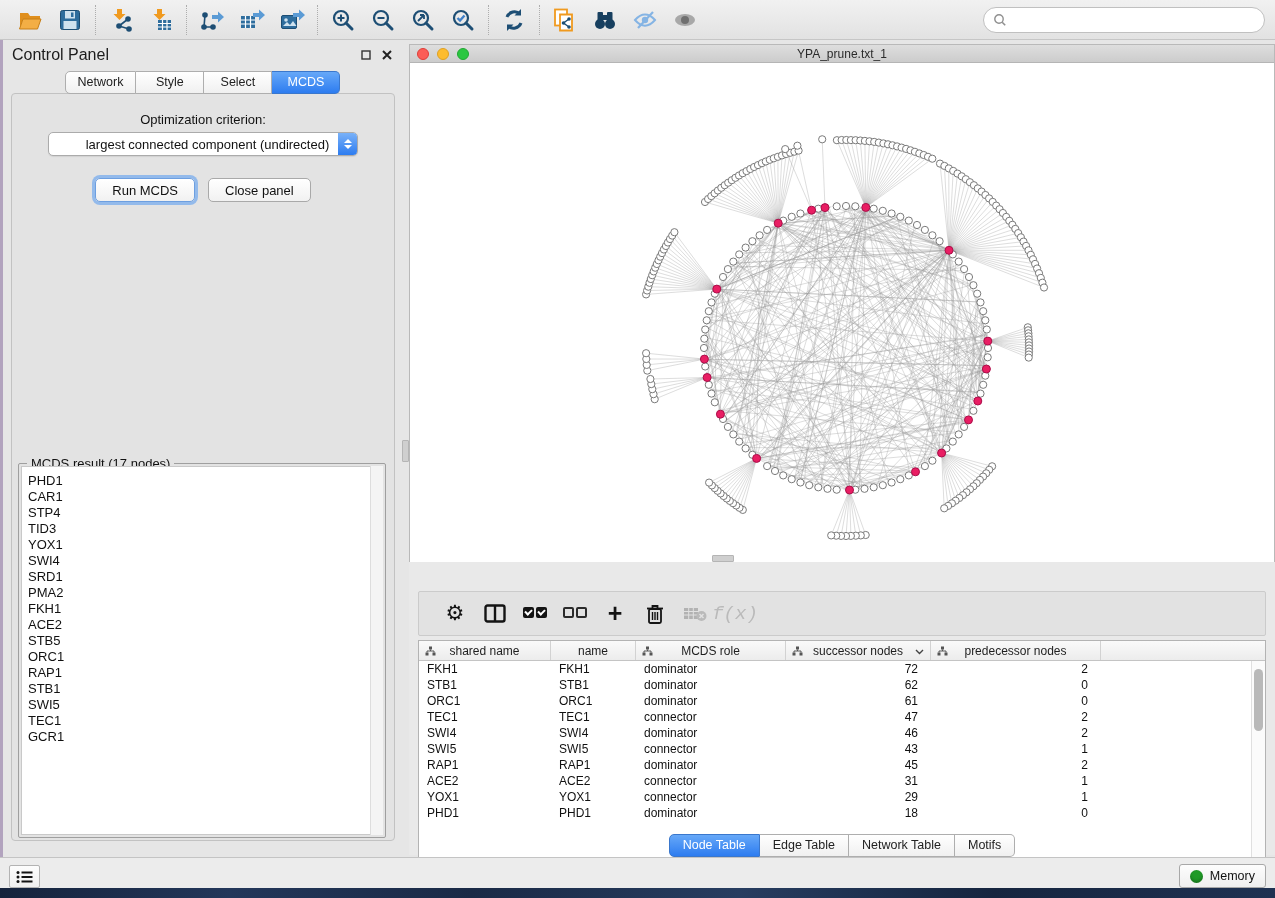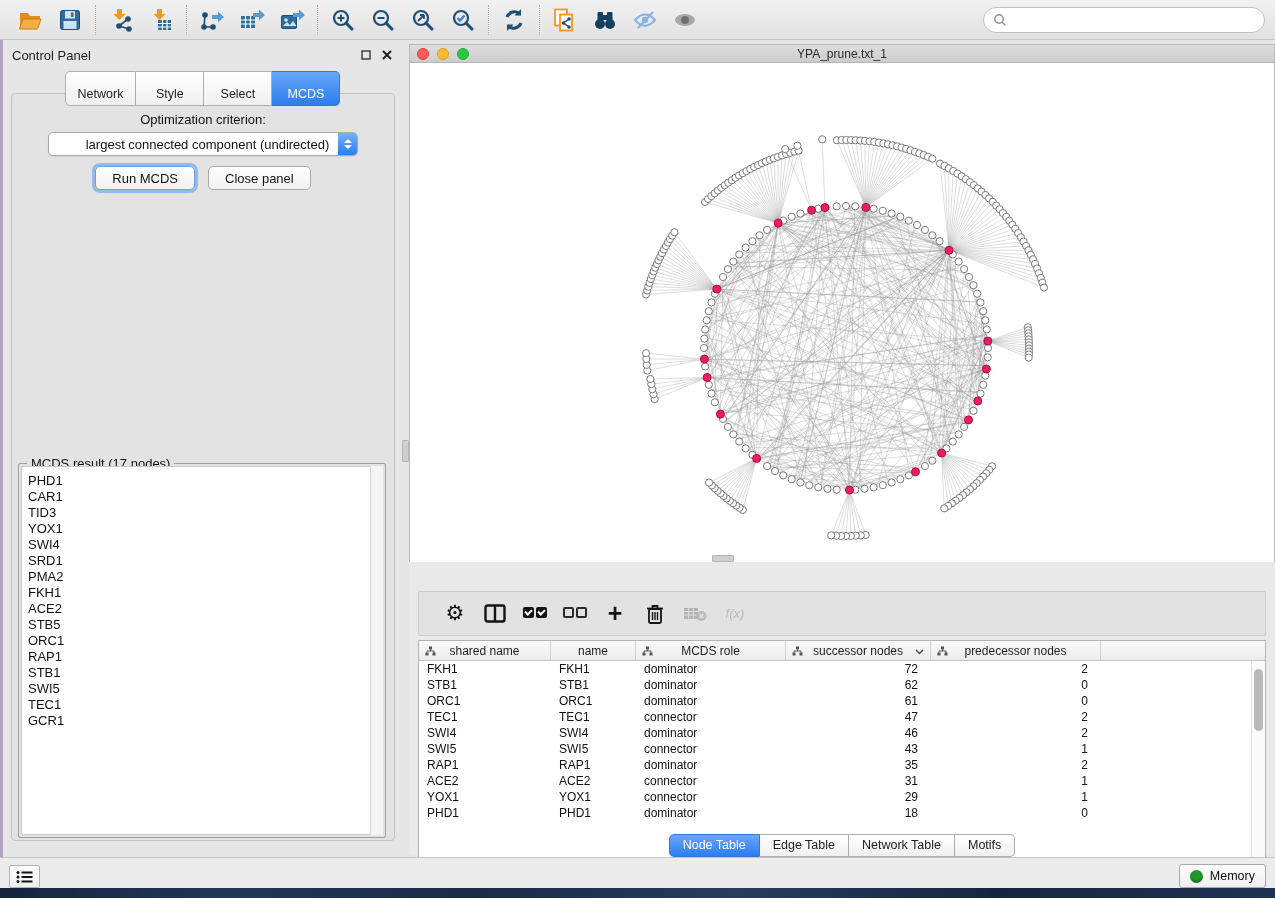--- a/index.html
+++ b/index.html
@@ -18,45 +18,45 @@
     border-radius:13px; display:flex; align-items:center; padding:0 9px; }
   .tsearch input { border:none; outline:none; flex:1; font-size:12px; background:transparent; }
 
   
   .main { position:absolute; top:40px; left:0; right:0; bottom:41px; background:#e6e6e6; }
   .edge-strip { position:absolute; left:0; top:0; bottom:0; width:3px; background:#b2a3be; z-index:9; }
 
   
   .control-panel { position:absolute; left:3px; top:4px; width:399px; bottom:2px; }
   .panel-head { height:22px; display:flex; align-items:center; padding:0 9px; }
-  .panel-title { font-size:13px; color:#1c1c1c; }
+  .panel-title { font-size:16px; color:#1c1c1c; }
   .panel-head .win-ics { margin-left:auto; display:flex; gap:9px; align-items:center; }
   .wic { width:12px; height:12px; display:flex; align-items:center; justify-content:center; cursor:pointer; }
 
   .cp-tabs { display:flex; justify-content:center; margin-top:5px; position:relative; z-index:3; }
-  .cp-tab { min-width:68px; text-align:center; padding:15px 12px 4px; font-size:12.5px; color:#222;
+  .cp-tab { min-width:68px; text-align:center; padding:3px 12px 4px; font-size:12.5px; color:#222;
     background:linear-gradient(#ffffff,#f0f0f0); border:1px solid #aeaeae; border-left:none; cursor:pointer; }
   .cp-tab:first-child { border-left:1px solid #aeaeae; border-radius:5px 0 0 5px; }
   .cp-tab:last-child { border-radius:0 5px 5px 0; }
   .cp-tab.active { background:linear-gradient(#66a8f8,#2d7cf0); color:#fff; border-color:#3a77cc; }
 
   .cp-content { position:absolute; left:8px; right:7px; top:50px; bottom:14px;
     background:#e3e3e3; border:1px solid #c2c2c2; border-radius:4px; margin-top:-1px; }
   .crit-label { position:absolute; top:18px; left:0; right:0; text-align:center; font-size:13px; color:#111; }
   .crit-select { position:absolute; top:38px; left:36px; right:36px; height:24px; background:#fff;
     border:1px solid #ababab; border-radius:5px; display:flex; align-items:center; cursor:pointer;
     box-shadow:0 1px 1px rgba(0,0,0,.08); }
   .crit-select .val { flex:1; font-size:13px; color:#111; text-align:center; padding-left:28px; }
   .stepper { width:19px; height:22px; margin-right:0; border-radius:0 4px 4px 0;
     background:linear-gradient(#79b1f8,#2d7cf0); display:flex; flex-direction:column;
     align-items:center; justify-content:center; gap:2px; }
   .stepper i { display:block; width:0; height:0; border-left:4px solid transparent; border-right:4px solid transparent; }
   .stepper .up { border-bottom:4px solid #fff; }
   .stepper .dn { border-top:4px solid #fff; }
-  .btn-row { position:absolute; top:72px; left:0; right:0; display:flex; justify-content:center; gap:13px; }
+  .btn-row { position:absolute; top:84px; left:0; right:0; display:flex; justify-content:center; gap:13px; }
   .mac-btn { height:24px; padding:0 16px; font-size:13px; color:#111; background:linear-gradient(#ffffff,#f1f1f1);
     border:1px solid #a9a9a9; border-radius:5px; cursor:pointer; }
   .mac-btn.focused { box-shadow:0 0 0 3px rgba(105,165,240,.65); border-color:#6d9fe0; }
 
   .groupbox { position:absolute; left:6px; right:8px; top:369px; bottom:2px; border:1px solid #9f9f9f;
     border-radius:2px; }
   .groupbox .gb-title { position:absolute; top:-8px; left:8px; background:#e3e3e3; padding:0 4px;
     font-size:13px; color:#111; }
   .gb-list { position:absolute; inset:2px; background:#fff; border:1px solid #c9c9c9; overflow:hidden;
     padding:6px 0 0 6px; }
@@ -92,21 +92,21 @@
 
   
   .table-panel { position:absolute; top:518px; left:0; right:0; bottom:0; background:#e9e9e9; }
   .tp-toolbar { position:absolute; top:29px; left:9px; right:9px; height:45px; background:#e2e2e2;
     border:1px solid #cbcbcb; border-radius:2px; display:flex; align-items:center; padding:0 16px; gap:0; }
   .tp-tbtn { width:40px; height:36px; display:flex; align-items:center; justify-content:center;
     background:transparent; border:none; cursor:pointer; }
   .tp-tbtn.disabled { opacity:.55; cursor:default; }
   .gear-glyph { font-size:21px; color:#141414; font-family:"DejaVu Sans", sans-serif; line-height:1; }
   .plus-glyph { font-size:25px; font-weight:bold; color:#141414; line-height:1; }
-  .fx-glyph { font-family:Liberation Sans, sans-serif; font-style:italic; font-size:13px; color:#9a9a9a; }
+  .fx-glyph { font-family:Liberation Mono, monospace; font-style:italic; font-size:19px; color:#9a9a9a; }
   .cb { display:inline-block; width:11px; height:11px; border-radius:2px; margin:0 1px; }
   .cb.on { background:#141414; position:relative; }
   .cb.on::after { content:""; position:absolute; left:2px; top:2px; width:5px; height:3px;
     border-left:2px solid #fff; border-bottom:2px solid #fff; transform:rotate(-45deg); }
   .cb.off { border:2px solid #2b2b2b; background:transparent; }
 
   .tbl-wrap { position:absolute; top:78px; left:9px; right:9px; height:232px; background:#fff;
     border:1px solid #b3b3b3; overflow:hidden; }
   .tbl-head { display:flex; height:20px; background:linear-gradient(#fafafa,#ececec);
     border-bottom:1px solid #c4c4c4; }
@@ -323,20 +323,21 @@
         </div>
         <div class="btn-row">
           <button class="mac-btn focused">Run MCDS</button>
           <button class="mac-btn">Close panel</button>
         </div>
         <div class="groupbox">
           <span class="gb-title">MCDS result (17 nodes)</span>
           <div class="gb-list">
               <div class="mcds-item">PHD1</div>
               <div class="mcds-item">CAR1</div>
+              <div class="mcds-item">STP4</div>
               <div class="mcds-item">TID3</div>
               <div class="mcds-item">YOX1</div>
               <div class="mcds-item">SWI4</div>
               <div class="mcds-item">SRD1</div>
               <div class="mcds-item">PMA2</div>
               <div class="mcds-item">FKH1</div>
               <div class="mcds-item">ACE2</div>
               <div class="mcds-item">STB5</div>
               <div class="mcds-item">ORC1</div>
               <div class="mcds-item">RAP1</div>
@@ -1223,21 +1224,21 @@
                 <div class="td col0">SWI5</div>
                 <div class="td col1">SWI5</div>
                 <div class="td col2">connector</div>
                 <div class="td col3 num">43</div>
                 <div class="td col4 num">1</div>
               </div>
               <div class="tr">
                 <div class="td col0">RAP1</div>
                 <div class="td col1">RAP1</div>
                 <div class="td col2">dominator</div>
-                <div class="td col3 num">35</div>
+                <div class="td col3 num">45</div>
                 <div class="td col4 num">2</div>
               </div>
               <div class="tr">
                 <div class="td col0">ACE2</div>
                 <div class="td col1">ACE2</div>
                 <div class="td col2">connector</div>
                 <div class="td col3 num">31</div>
                 <div class="td col4 num">1</div>
               </div>
               <div class="tr">

